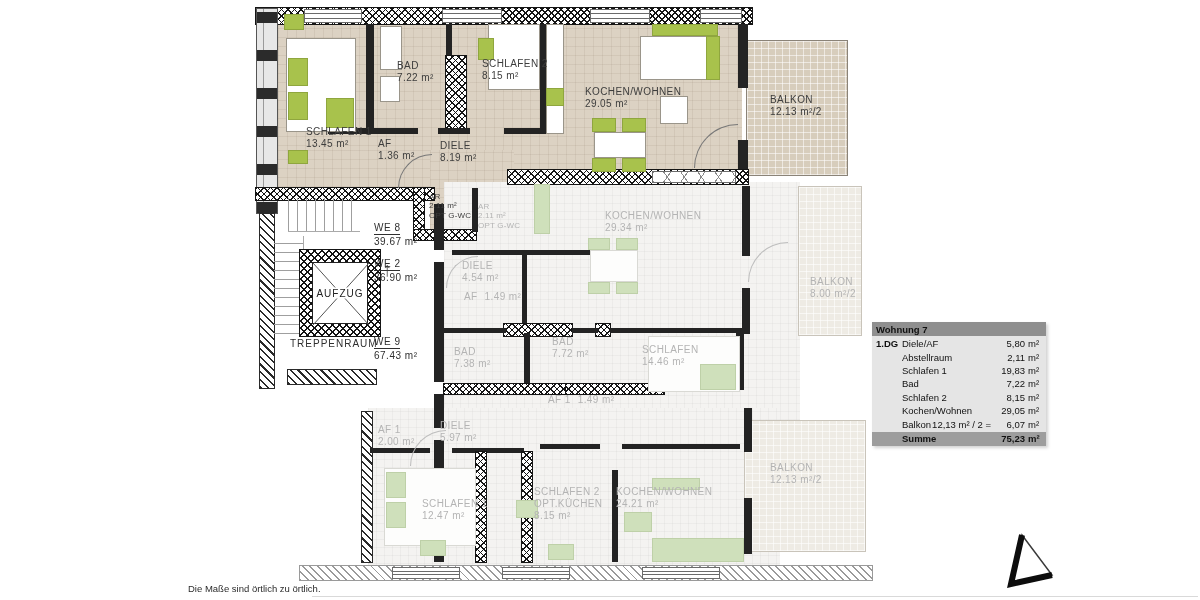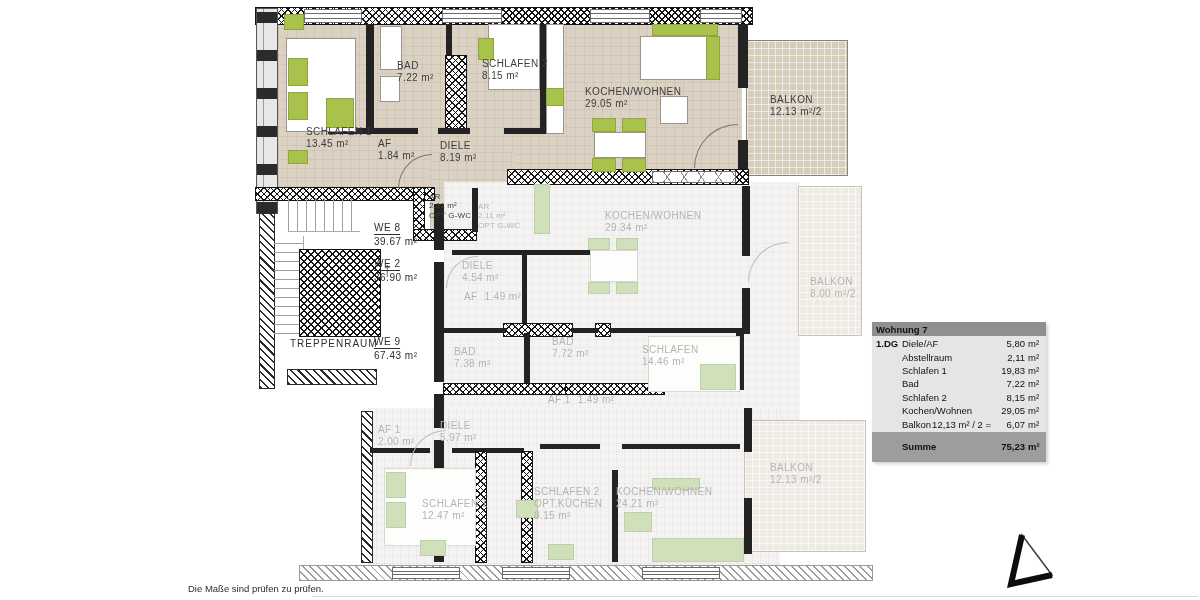--- a/index.html
+++ b/index.html
@@ -76,21 +76,21 @@
   .legend{position:absolute;left:872px;top:322px;width:174px;font-size:9.5px;color:#111;
     box-shadow:2px 2px 3px rgba(0,0,0,.18)}
   .lg-head{background:#8f8f8f;font-weight:bold;padding:2px 4px;height:14px}
   .lg-body{background:#e5e5e5;padding:1px 0}
   .lg-row{display:flex;align-items:center;padding:0 4px;height:13.4px}
   .c-fl{width:26px;font-weight:bold}
   .c-lb{flex:1}
   .c-dt{margin-right:4px}
   .c-vl{width:30px;text-align:right}
   .c-un{width:17px;padding-left:3px}
-  .lg-sum{background:#9d9d9d;font-weight:bold;display:flex;align-items:center;padding:0 4px;height:30px}
+  .lg-sum{background:#9d9d9d;font-weight:bold;display:flex;align-items:center;padding:0 4px;height:14px}
 
   .footer-note{position:absolute;left:188px;top:583px;font-size:9.5px;color:#2b2b2b}
   .baseline{position:absolute;left:312px;top:596px;width:886px;height:1px;background:#d9d9d9}
 </style>
 </head>
 <body>
 
 <div id="canvas">
 
   <div class="abs floor-hi" style="left:278px;top:14px;width:464px;height:168px"></div>
@@ -130,20 +130,27 @@
   <div class="abs ws" style="left:434px;top:262px;width:10px;height:120px"></div>
   <div class="abs ws" style="left:434px;top:394px;width:10px;height:34px"></div>
   <div class="abs ws" style="left:434px;top:440px;width:10px;height:122px"></div>
 
   <div class="abs wh" style="left:260px;top:214px;width:14px;height:174px"></div>
   <div class="abs wh" style="left:288px;top:370px;width:88px;height:14px"></div>
   <div class="abs stairsV" style="left:288px;top:198px;width:72px;height:34px"></div>
   <div class="abs stairsH" style="left:274px;top:236px;width:30px;height:98px"></div>
 
   <div class="abs lift-out" style="left:300px;top:250px;width:80px;height:86px"></div>
+  <div class="lift-in" style="left:312px;top:262px;width:56px;height:62px">
+    <svg width="56" height="62" viewBox="0 0 56 62">
+      <line x1="0" y1="0" x2="56" y2="62" stroke="#555" stroke-width="1"></line>
+      <line x1="56" y1="0" x2="0" y2="62" stroke="#555" stroke-width="1"></line>
+    </svg>
+    <span class="lift-lbl">AUFZUG</span>
+  </div>
   <div class="uparrow" style="left:382px;top:258px">↑</div>
   <div class="corelbl" style="left:290px;top:338px">TREPPENRAUM</div>
 
   <div class="we" style="left:374px;top:222px">
     <span class="id">WE 8</span>
     <span class="ar">39.67 m²</span>
   </div>
   <div class="we" style="left:374px;top:258px">
     <span class="id">WE 2</span>
     <span class="ar">36.90 m²</span>
@@ -243,21 +250,21 @@
   <div class="lbl dark" style="left:585px;top:86px">
     <span class="ln">KOCHEN/WOHNEN</span>
       <span class="ln">29.05 m²</span>
   </div>
   <div class="lbl dark" style="left:770px;top:94px">
     <span class="ln">BALKON</span>
       <span class="ln">12.13 m²/2</span>
   </div>
   <div class="lbl dark" style="left:378px;top:138px">
     <span class="ln">AF</span>
-      <span class="ln">1.84 m²</span>
+      <span class="ln">1.36 m²</span>
   </div>
   <div class="lbl dark" style="left:440px;top:140px">
     <span class="ln">DIELE</span>
       <span class="ln">8.19 m²</span>
   </div>
   <div class="lbl dark tiny" style="left:429px;top:192px">
     <span class="ln">AR</span>
       <span class="ln">2.11 m²</span>
       <span class="ln">OPT G-WC</span>
   </div>
@@ -383,16 +390,16 @@
         <span class="c-vl">75,23</span>
         <span class="c-un">m²</span>
     </div>
   </div>
 
   <svg class="abs" style="left:1004px;top:532px" width="60" height="62" viewBox="0 0 60 62">
     <polygon points="18,3 48,43 7,52" fill="#ffffff" stroke="#3a3a3a" stroke-width="1.5"></polygon>
     <path d="M18,3 L7,52 L48,43" fill="none" stroke="#0d0d0d" stroke-width="6" stroke-linejoin="miter"></path>
   </svg>
 
-  <div class="footer-note">Die Maße sind prüfen zu prüfen.</div>
+  <div class="footer-note">Die Maße sind örtlich zu örtlich.</div>
   <div class="baseline"></div>
 
 </div>
 
 </body></html>

